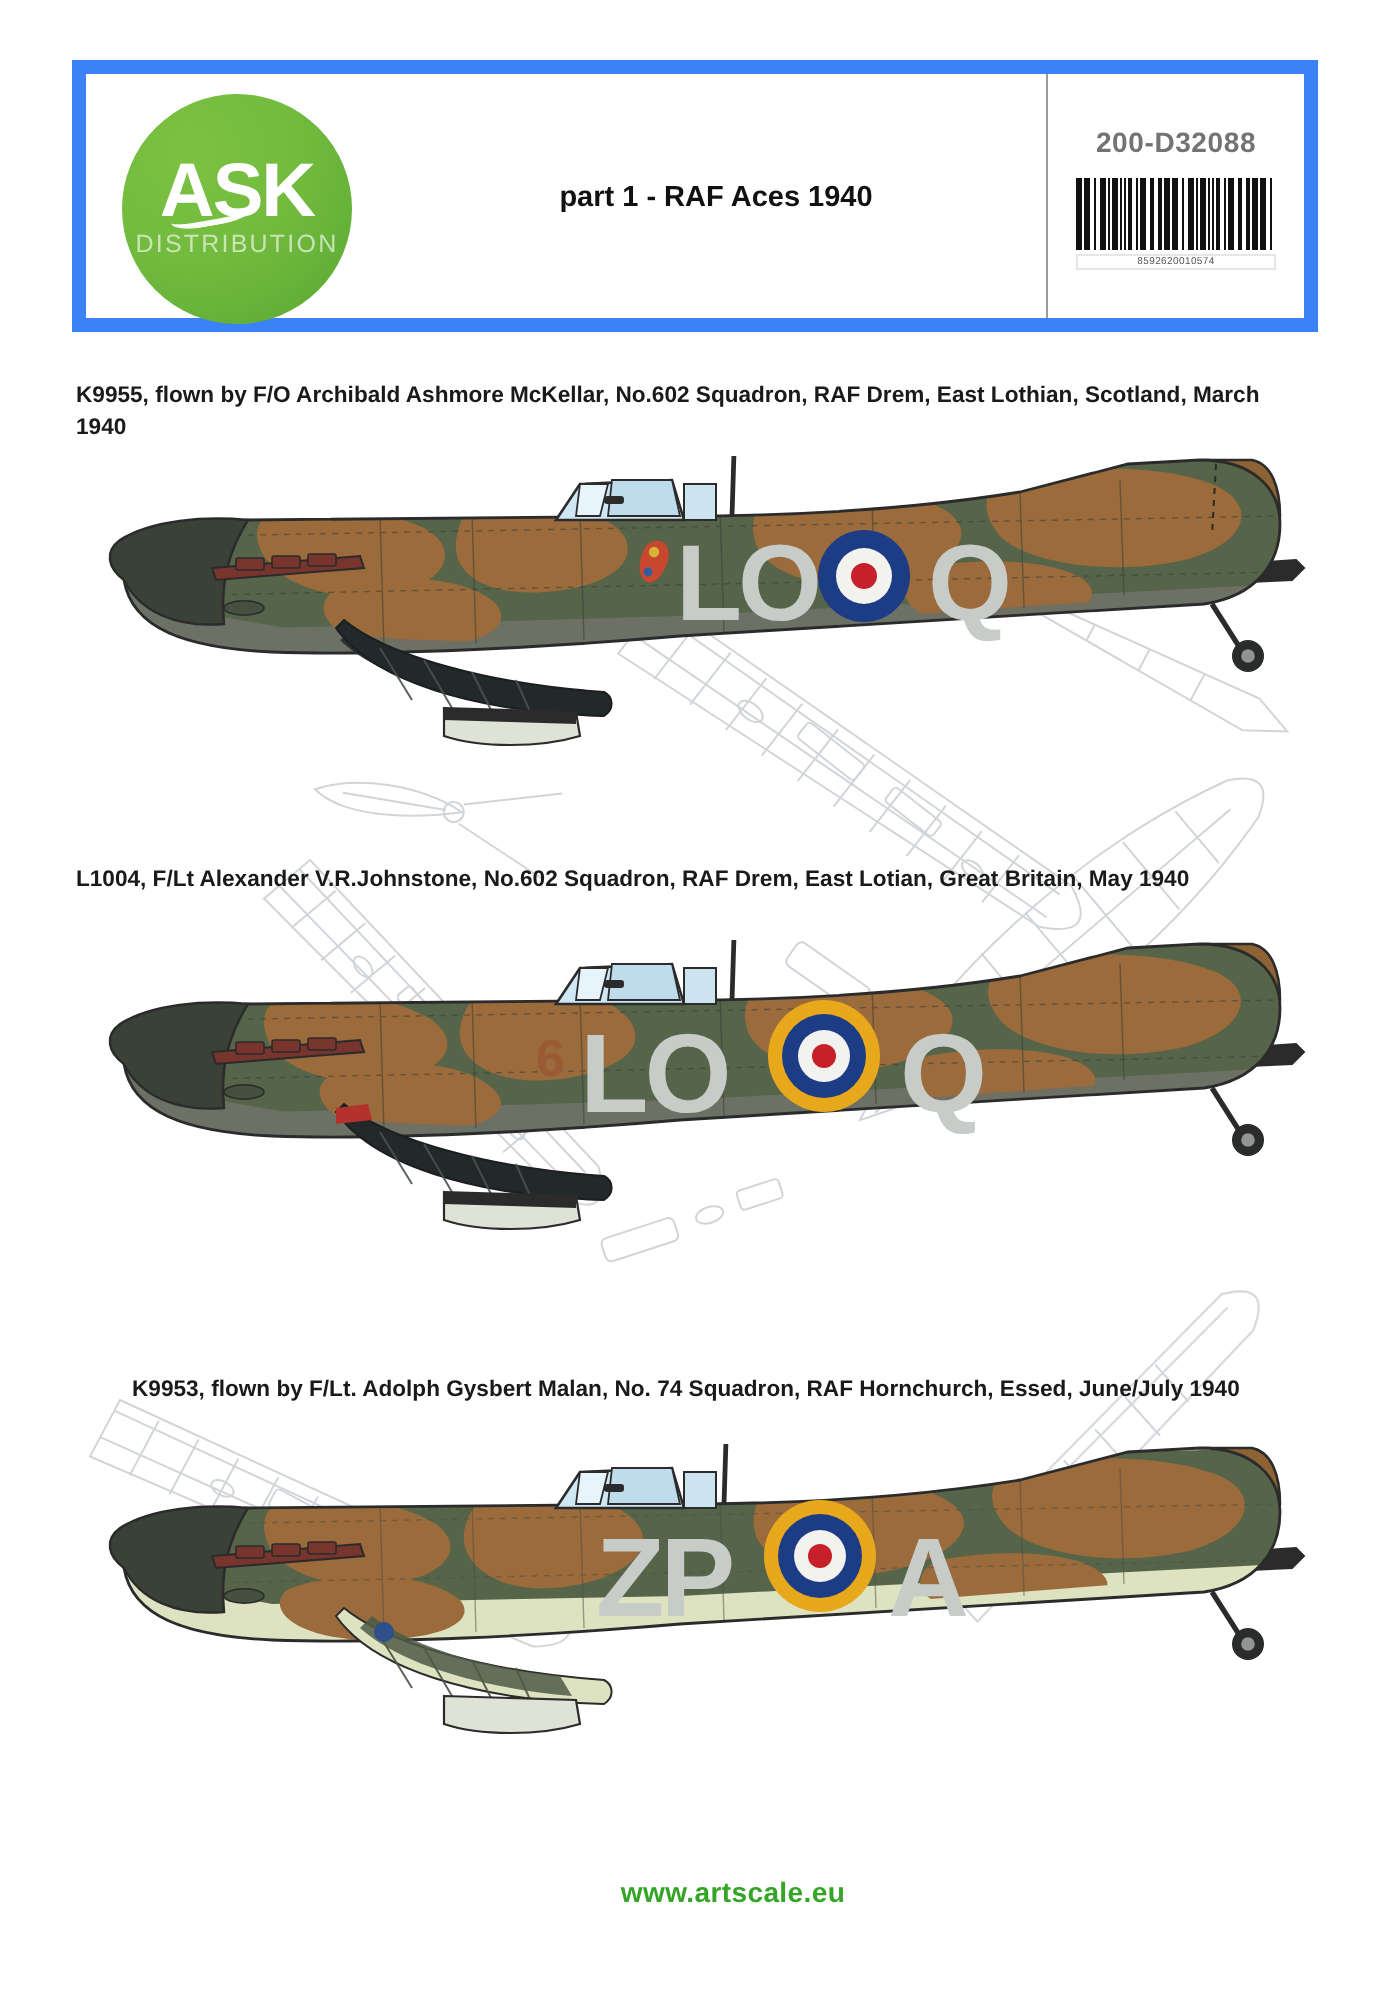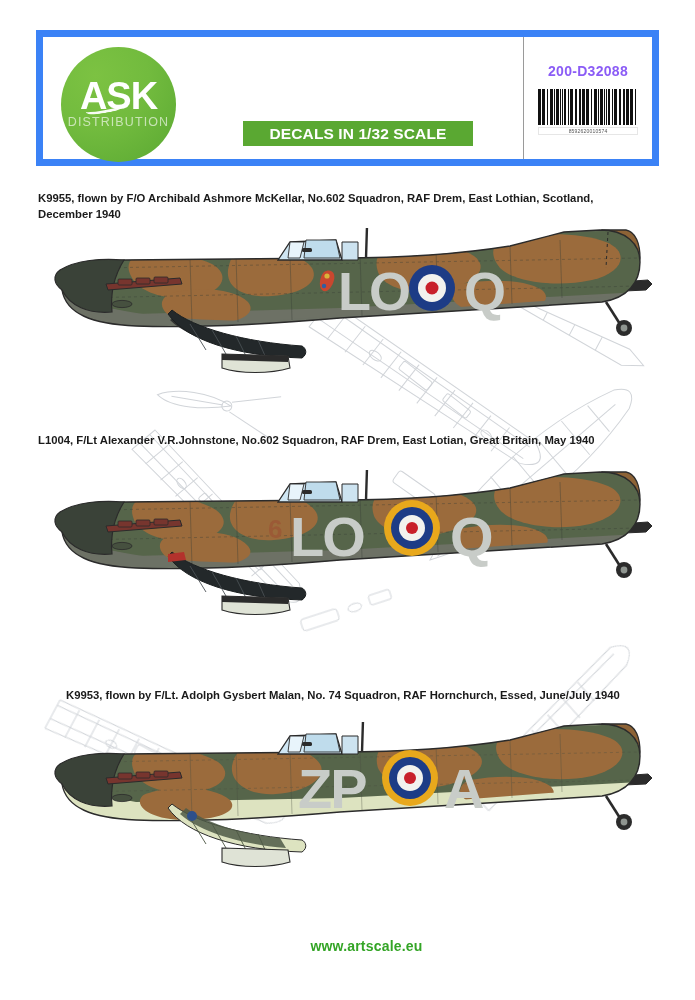--- a/index.html
+++ b/index.html
@@ -62,21 +62,21 @@
   .scale-badge{
     position:absolute; left:200px; top:84px; width:230px; height:25px;
     background:#5aa832;
     color:#fff; font-size:15.5px; font-weight:bold;
     display:flex; align-items:center; justify-content:center;
     letter-spacing:.1px;
   }
 
   .code{
     position:absolute; right:8px; top:26px; width:112px;
-    text-align:center; font-size:14px; font-weight:bold; color:#8b5cf6;
+    text-align:center; font-size:14px; font-weight:bold; color:#737373;
     letter-spacing:.3px;
   }
   .barcode{
     position:absolute; right:14px; top:52px; width:100px; height:36px;
   }
   .barcode i{ position:absolute; top:0; height:100%; background:#111; }
   .barcode-num{
     position:absolute; right:14px; top:90px; width:100px;
     text-align:center; font-size:5px; color:#555;
     letter-spacing:.2px;
@@ -242,21 +242,21 @@
 
 <div class="header-box">
   <div class="header-divider"></div>
 
   <div class="logo">
     <div class="logo-ask">ASK</div>
     <div class="logo-swoosh"></div>
     <div class="logo-dist">DISTRIBUTION</div>
   </div>
 
-  <div class="scale-badge">DECALS IN 1/32 SCALE</div>
+  <div class="title-sub">part 1 - RAF Aces 1940</div>
 
   <div class="code">200-D32088</div>
   <div class="barcode" id="barcode">
       <i style="left: 0px; width: 3px;"></i>
       <i style="left: 4px; width: 3px;"></i>
       <i style="left: 9px; width: 1px;"></i>
       <i style="left: 12px; width: 3px;"></i>
       <i style="left: 16px; width: 1px;"></i>
       <i style="left: 18px; width: 3px;"></i>
       <i style="left: 22px; width: 1px;"></i>
@@ -279,21 +279,21 @@
       <i style="left: 76px; width: 3px;"></i>
       <i style="left: 81px; width: 2px;"></i>
       <i style="left: 85px; width: 2px;"></i>
       <i style="left: 88px; width: 3px;"></i>
       <i style="left: 92px; width: 3px;"></i>
       <i style="left: 97px; width: 1px;"></i>
     </div>
   <div class="barcode-num">8592620010574</div>
 </div>
 
-<div class="caption" id="cap1">K9955, flown by F/O Archibald Ashmore McKellar, No.602 Squadron, RAF Drem, East Lothian, Scotland, December 1940</div>
+<div class="caption" id="cap1">K9955, flown by F/O Archibald Ashmore McKellar, No.602 Squadron, RAF Drem, East Lothian, Scotland, March 1940</div>
 <div class="caption" id="cap2">L1004, F/Lt Alexander V.R.Johnstone, No.602 Squadron, RAF Drem, East Lotian, Great Britain, May 1940</div>
 <div class="caption" id="cap3">K9953, flown by F/Lt. Adolph Gysbert Malan, No. 74 Squadron, RAF Hornchurch, Essed, June/July 1940</div>
 
 <svg class="plane" id="plane1" viewBox="0 0 620 180" xmlns="http://www.w3.org/2000/svg">
   <defs>
     <clipPath id="body1">
       <path d="M22,62 C34,44 56,34 84,32 L300,30 C360,30 420,26 470,18 L524,4 L560,2 C586,2 600,16 600,34 C600,54 588,70 562,74 L300,90 C230,96 150,100 96,98 C52,96 26,86 22,62 Z"></path>
     </clipPath>
   </defs>
 

